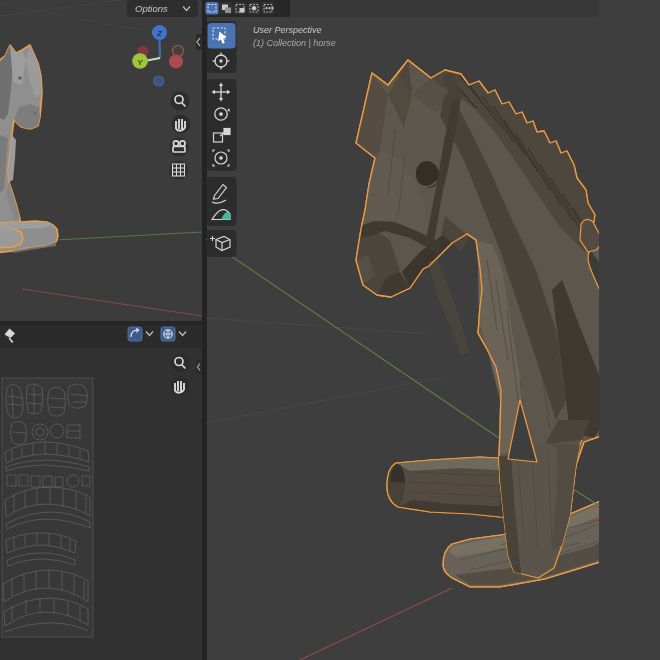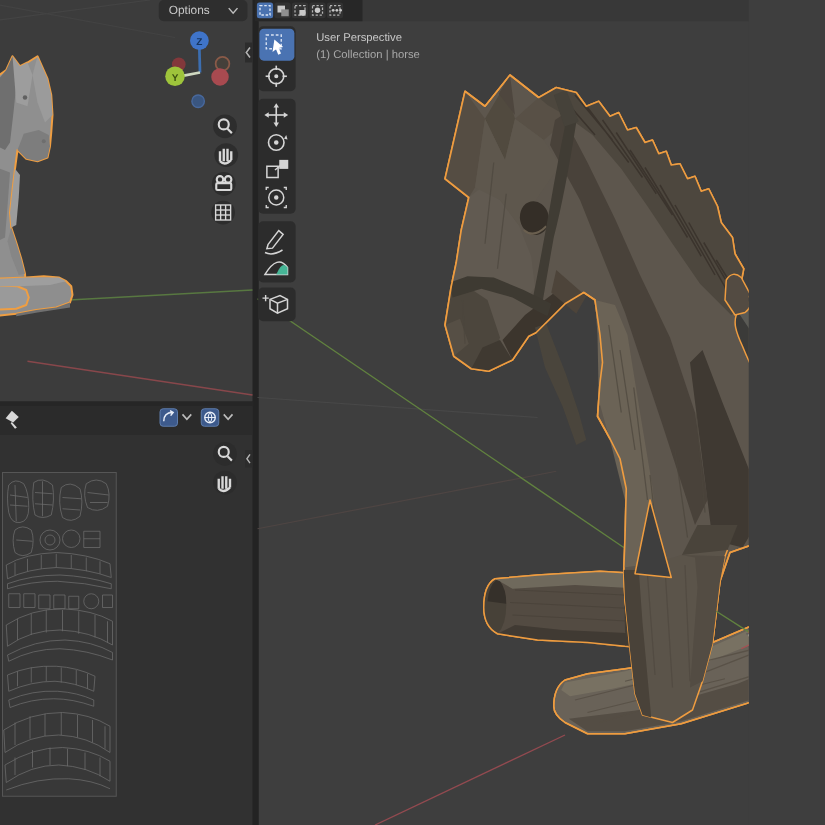--- a/index.html
+++ b/index.html
@@ -1,16 +1,16 @@
 <!DOCTYPE html>
 <html><head>
 <meta charset="utf-8">
 <style>
   html,body{margin:0;padding:0;background:#3e3e3e;}
-  #app{position:relative;width:599px;height:660px;overflow:hidden;background:#3e3e3e;font-family:"Liberation Sans",sans-serif;}
+  #app{position:relative;width:599px;height:660px;overflow:hidden;background:#3e3e3e;font-family:"Liberation Sans",sans-serif;font-style:italic;}
   svg{position:absolute;left:0;top:0;font-family:"Liberation Sans",sans-serif;}
 </style>
 </head>
 <body>
 <div id="app">
 <svg width="660" height="660" viewBox="0 0 660 660">
 
   <rect x="0" y="0" width="203" height="323" fill="#3c3c3c"></rect>
   <rect x="0" y="323" width="203" height="337" fill="#313131"></rect>
   <rect x="206" y="0" width="454" height="660" fill="#3e3e3e"></rect>

